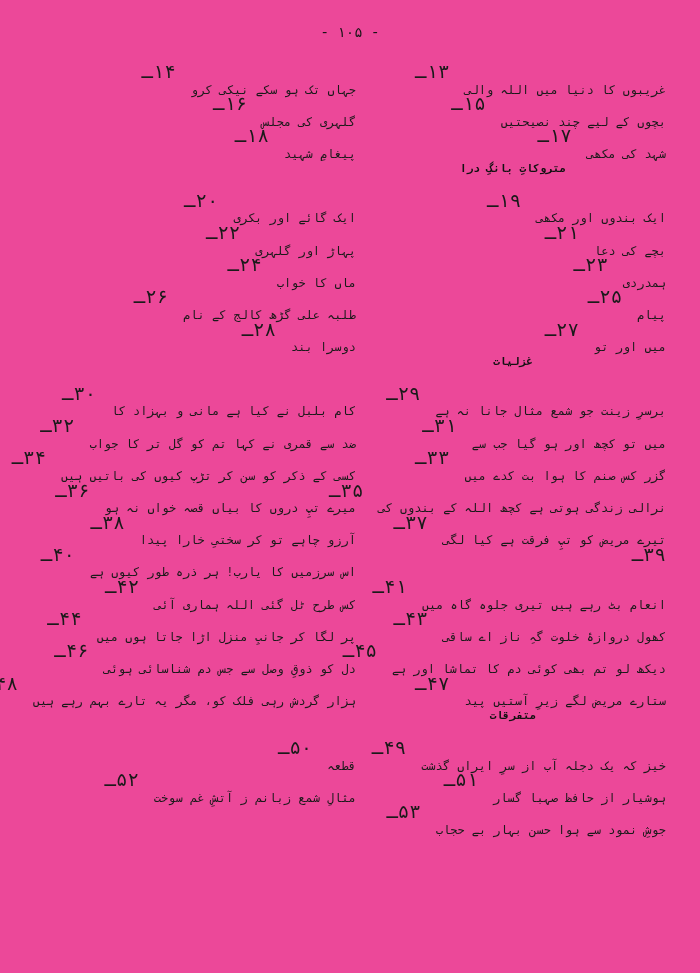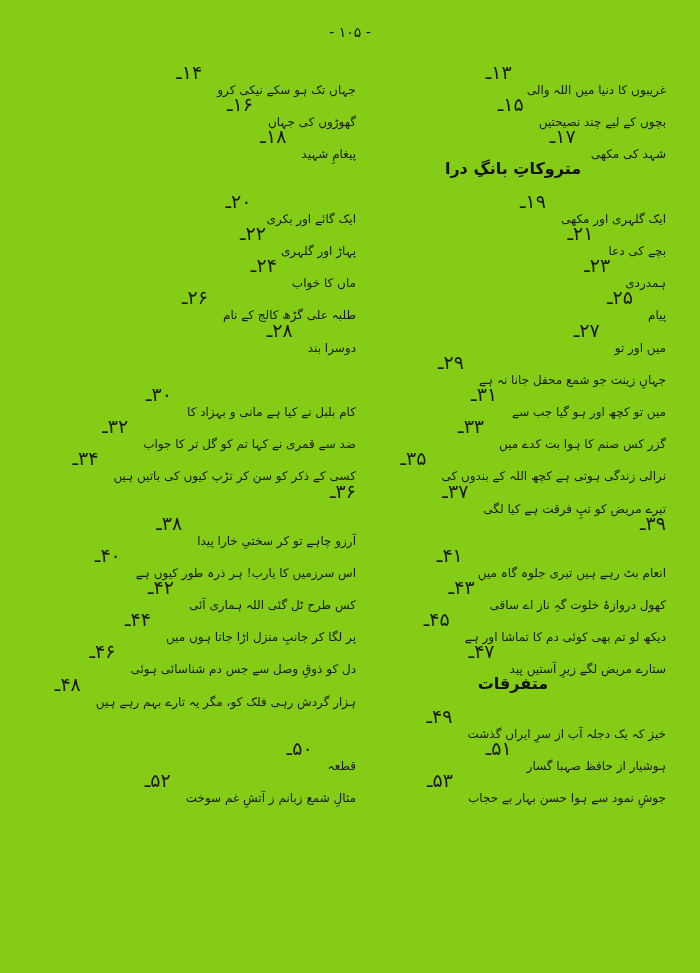--- a/index.html
+++ b/index.html
@@ -6,21 +6,22 @@
   body{
     width:700px;height:973px;
     background:#ffffff;
     font-family:"DejaVu Sans",sans-serif;
     color:#1a1a1a;
     overflow:hidden;
     position:relative;
   }
   .page{
     position:absolute;inset:0;
-    background:#84cc16;
+    background:#ec4899;
+    font-family:Liberation Mono, monospace;
   }
   .page-number{
     position:absolute;
     top:24px;left:0;right:0;
     text-align:center;
     direction:rtl;
     font-size:14px;
     letter-spacing:2px;
     color:#151515;
   }
@@ -49,39 +50,39 @@
     margin-top:36px;
   }
   .entry .n{
     font-size:19px;
     color:#1a1a1a;
     text-align:center;
   }
   .entry.header{
     justify-content:center;
     font-weight:bold;
-    font-size:16px;
+    font-size:11px;
     color:#111;
   }
   .entry.empty{visibility:hidden;}
 </style>
 </head>
 <body>
 
 <div class="page">
   <div class="page-number">- ۱۰۵ -</div>
 
   <div class="columns">
     <div class="col col-left" id="col-left">
         <div class="entry">
           <span class="t">جہاں تک ہو سکے نیکی کرو</span>
           <span class="n">۱۴ـ</span>
         </div>
         <div class="entry">
-          <span class="t">گھوڑوں کی جہاں</span>
+          <span class="t">گلہری کی مجلس</span>
           <span class="n">۱۶ـ</span>
         </div>
         <div class="entry">
           <span class="t">پیغامِ شہید</span>
           <span class="n">۱۸ـ</span>
         </div>
         <div class="entry empty"></div>
         <div class="entry">
           <span class="t">ایک گائے اور بکری</span>
           <span class="n">۲۰ـ</span>
@@ -109,20 +110,21 @@
         </div>
         <div class="entry">
           <span class="t">ضد سے قمری نے کہا تم کو گل تر کا جواب</span>
           <span class="n">۳۲ـ</span>
         </div>
         <div class="entry">
           <span class="t">کسی کے ذکر کو سن کر تڑپ کیوں کی باتیں ہیں</span>
           <span class="n">۳۴ـ</span>
         </div>
         <div class="entry">
+          <span class="t">میرے تپِ دروں کا بیاں قصہ خواں نہ ہو</span>
           <span class="n">۳۶ـ</span>
         </div>
         <div class="entry">
           <span class="t">آرزو چاہے تو کر سختیِ خارا پیدا</span>
           <span class="n">۳۸ـ</span>
         </div>
         <div class="entry">
           <span class="t">اس سرزمیں کا یارب! ہر ذرہ طور کیوں ہے</span>
           <span class="n">۴۰ـ</span>
         </div>
@@ -163,41 +165,44 @@
           <span class="n">۱۵ـ</span>
         </div>
         <div class="entry">
           <span class="t">شہد کی مکھی</span>
           <span class="n">۱۷ـ</span>
         </div>
         <div class="entry header">
           <span>متروکاتِ بانگِ درا</span>
         </div>
         <div class="entry">
-          <span class="t">ایک گلہری اور مکھی</span>
+          <span class="t">ایک بندوں اور مکھی</span>
           <span class="n">۱۹ـ</span>
         </div>
         <div class="entry">
           <span class="t">بچے کی دعا</span>
           <span class="n">۲۱ـ</span>
         </div>
         <div class="entry">
           <span class="t">ہمدردی</span>
           <span class="n">۲۳ـ</span>
         </div>
         <div class="entry">
           <span class="t">پیام</span>
           <span class="n">۲۵ـ</span>
         </div>
         <div class="entry">
           <span class="t">میں اور تو</span>
           <span class="n">۲۷ـ</span>
         </div>
-        <div class="entry">
-          <span class="t">جہاںِ زینت جو شمع محفل جانا نہ ہے</span>
+        <div class="entry header">
+          <span>غزلیات</span>
+        </div>
+        <div class="entry">
+          <span class="t">برسرِ زینت جو شمع مثال جانا نہ ہے</span>
           <span class="n">۲۹ـ</span>
         </div>
         <div class="entry">
           <span class="t">میں تو کچھ اور ہو گیا جب سے</span>
           <span class="n">۳۱ـ</span>
         </div>
         <div class="entry">
           <span class="t">گزر کس صنم کا ہوا بت کدے میں</span>
           <span class="n">۳۳ـ</span>
         </div>

